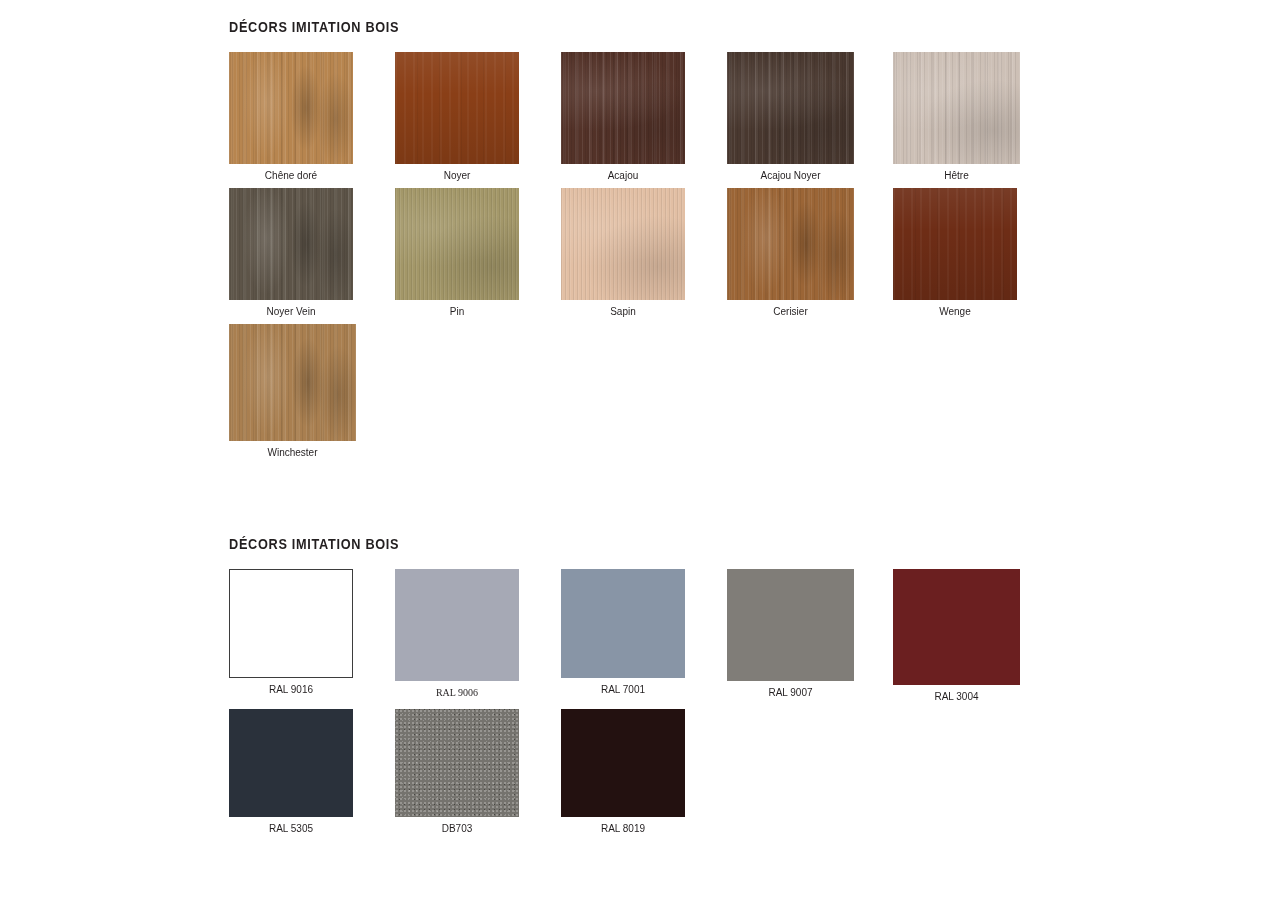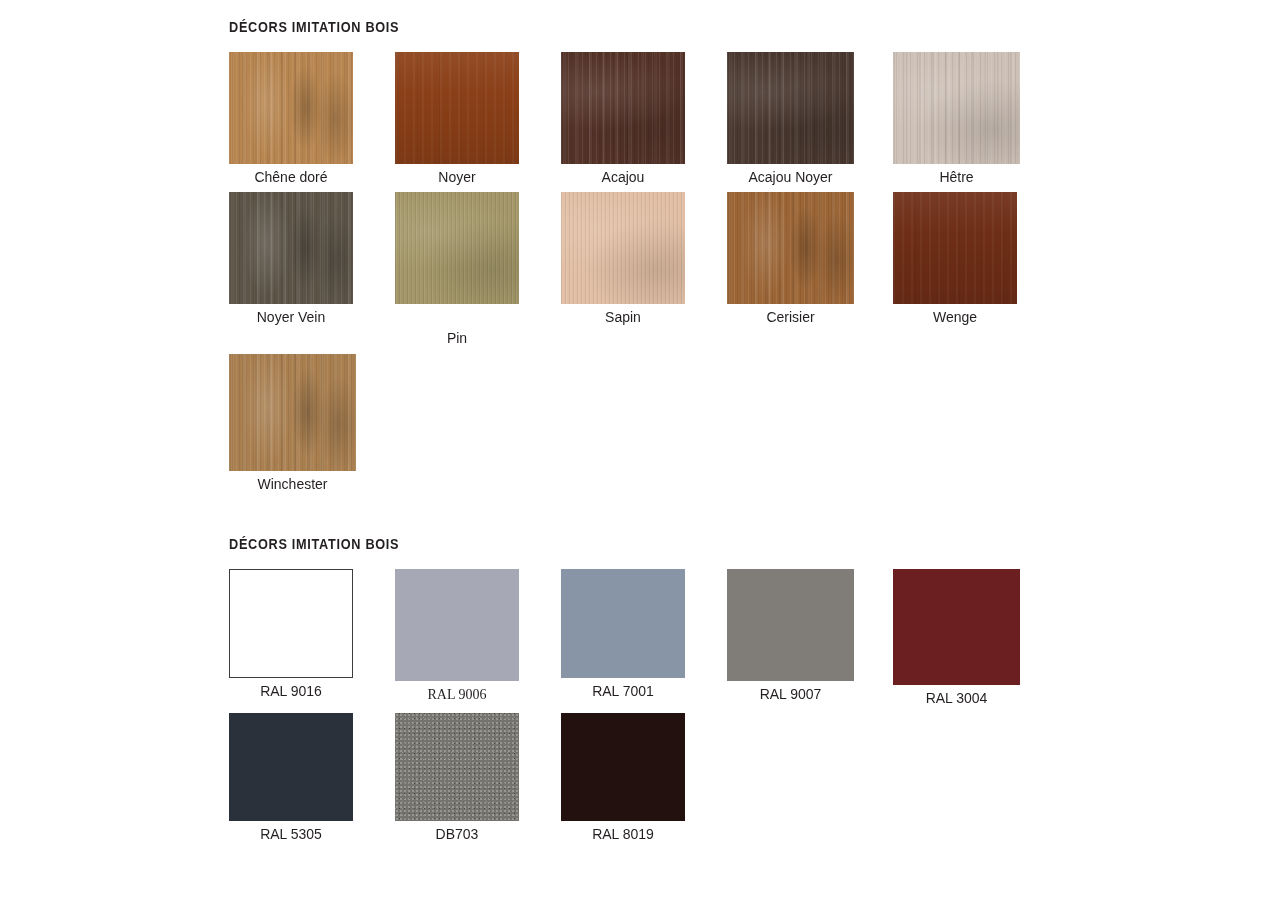--- a/index.html
+++ b/index.html
@@ -48,21 +48,21 @@
     align-items:flex-start;
   }
 
   .swatch{
     position:relative;
     overflow:hidden;
     display:block;
   }
 
   .swatch-label{
-    font-size:14px;
+    font-size:10px;
     color:#231f20;
     line-height:1.1;
     padding-top:6px;
     text-align:center;
     white-space:nowrap;
   }
 
   
   .wood::after{
     content:"";
@@ -185,21 +185,21 @@
         <div class="swatch-cell">
           <div class="swatch wood" style="width: 127px; height: 112px; background-color: rgb(205, 192, 182);"></div>
           <div class="swatch-label" style="width: 127px;">Hêtre</div>
         </div>
         <div class="swatch-cell">
           <div class="swatch wood figured" style="width: 124px; height: 112px; background-color: rgb(93, 84, 72);"></div>
           <div class="swatch-label" style="width: 124px;">Noyer Vein</div>
         </div>
         <div class="swatch-cell">
           <div class="swatch wood fine" style="width: 124px; height: 112px; background-color: rgb(163, 151, 104);"></div>
-          <div class="swatch-label" style="width: 124px; margin-top: 21px;">Pin</div>
+          <div class="swatch-label" style="width: 124px;">Pin</div>
         </div>
         <div class="swatch-cell">
           <div class="swatch wood fine" style="width: 124px; height: 112px; background-color: rgb(226, 191, 164);"></div>
           <div class="swatch-label" style="width: 124px;">Sapin</div>
         </div>
         <div class="swatch-cell">
           <div class="swatch wood figured" style="width: 127px; height: 112px; background-color: rgb(155, 101, 54);"></div>
           <div class="swatch-label" style="width: 127px;">Cerisier</div>
         </div>
         <div class="swatch-cell">

